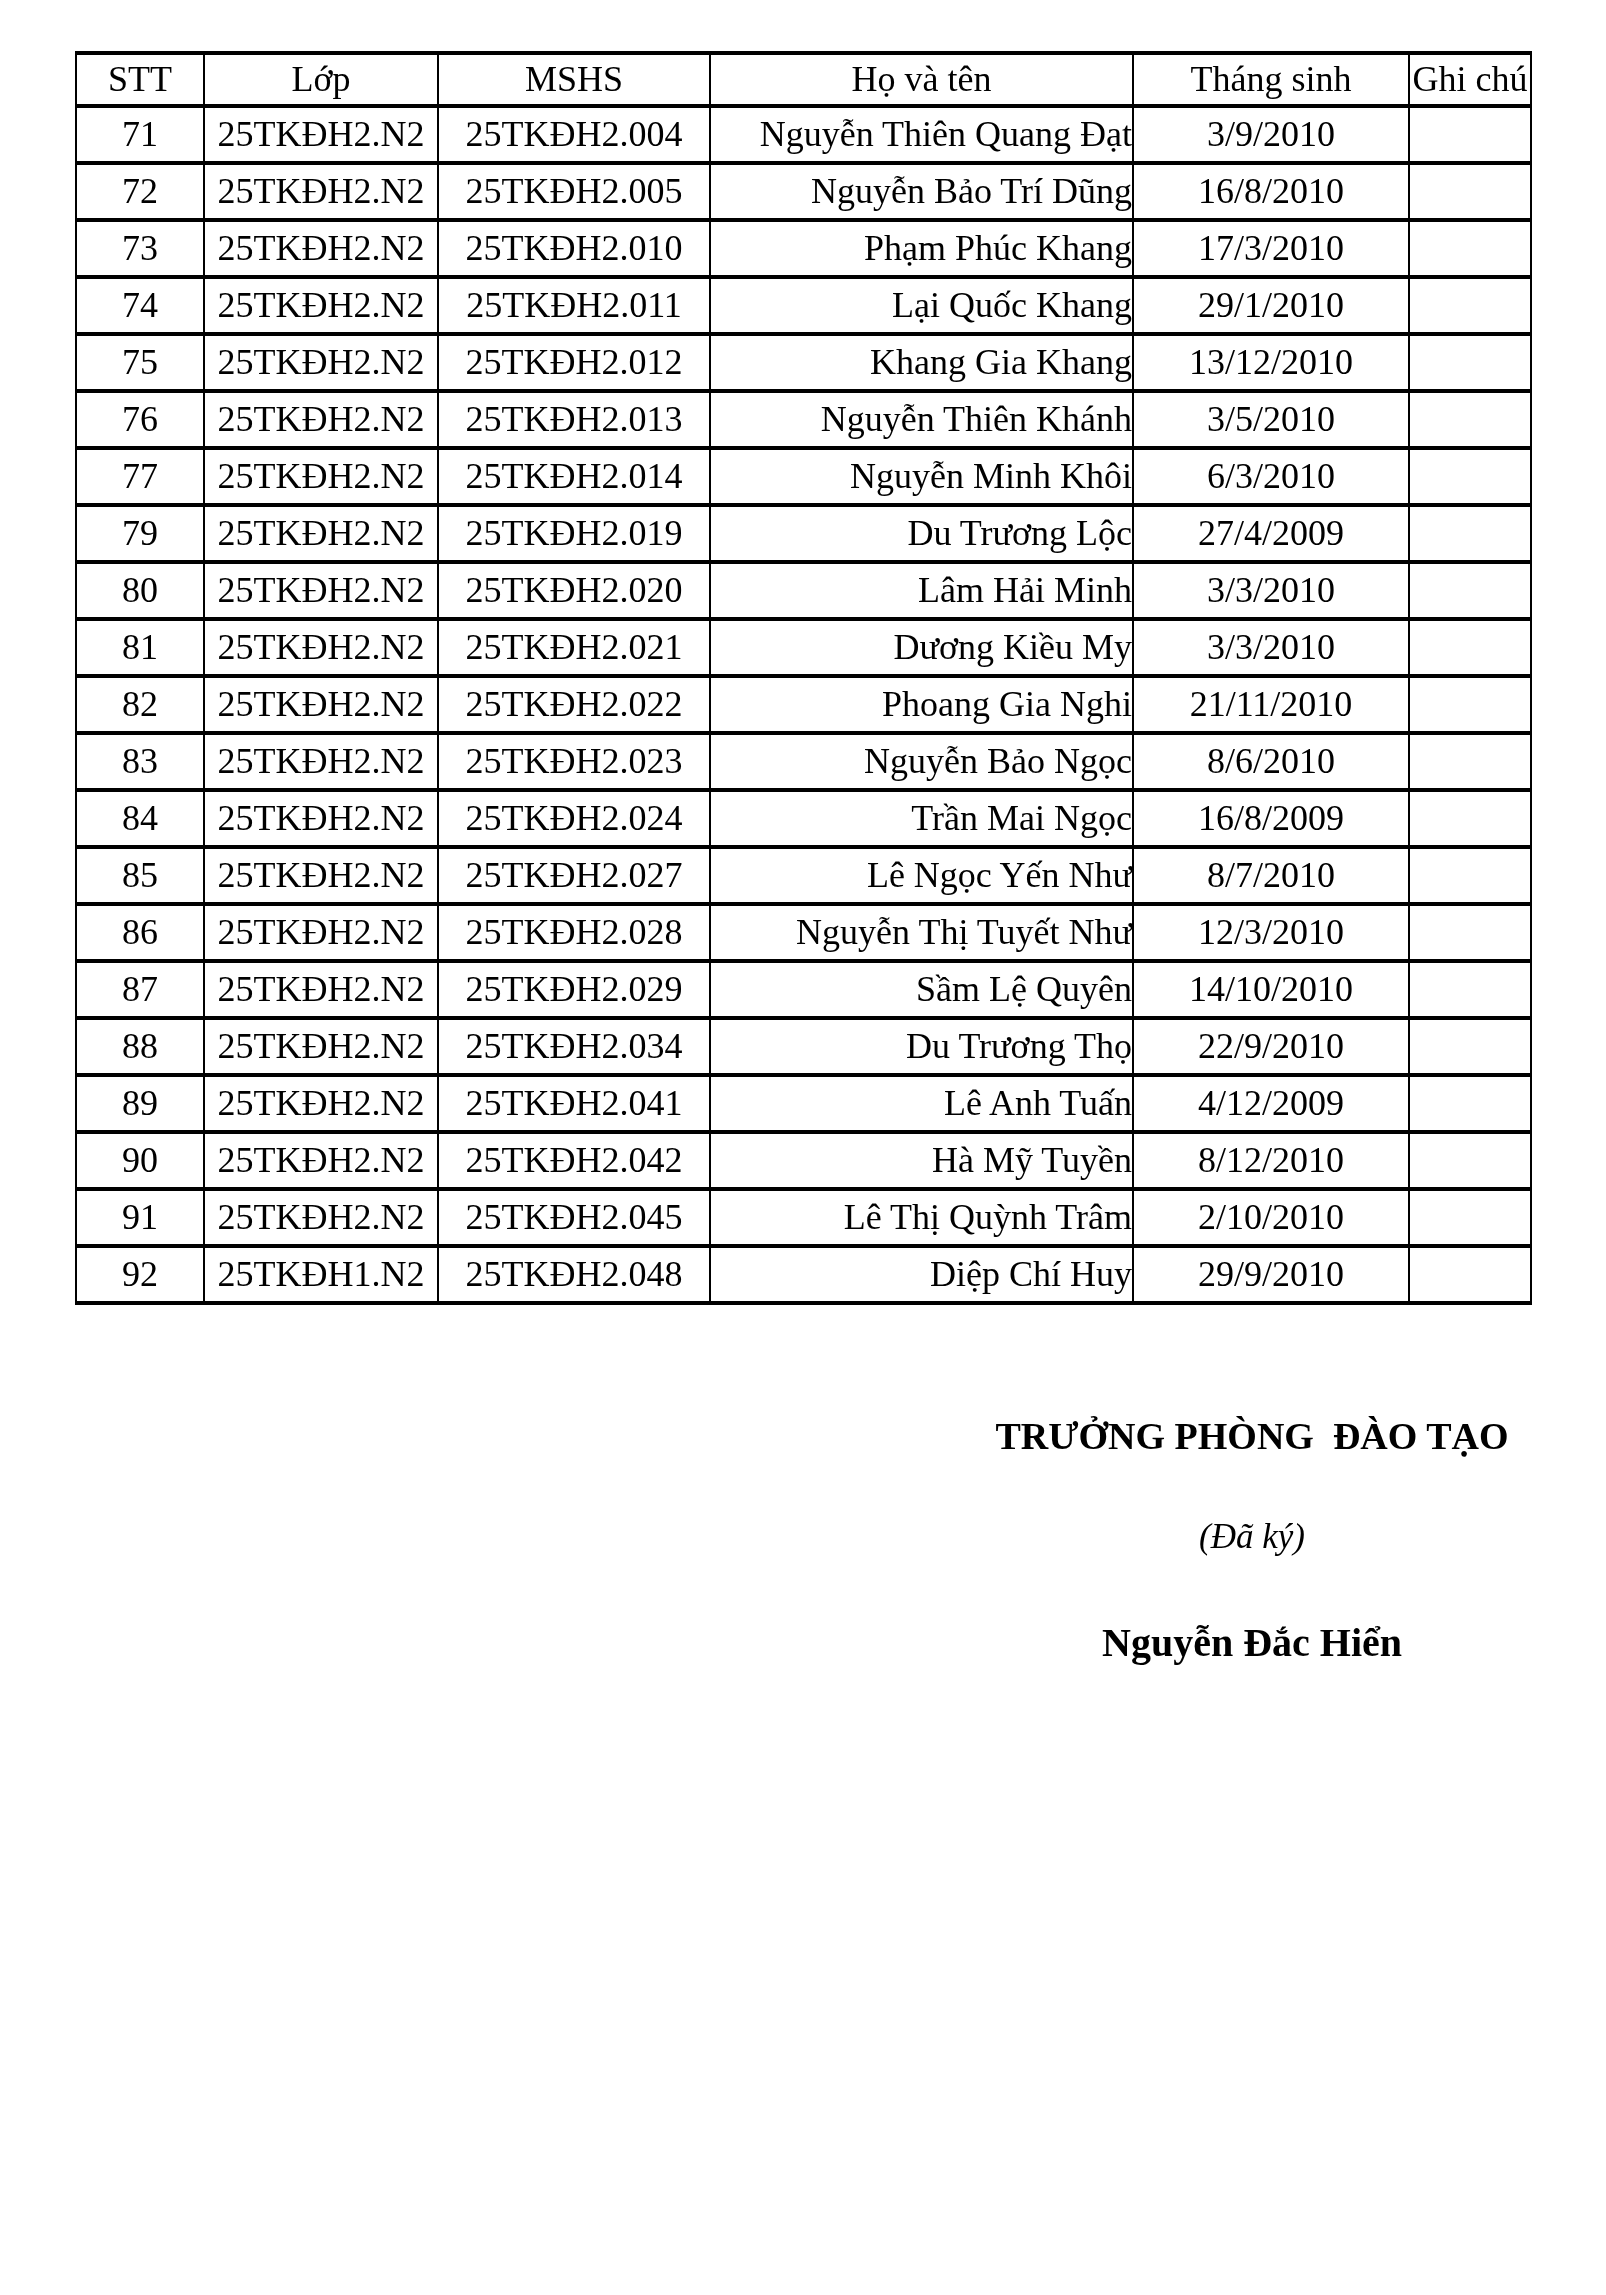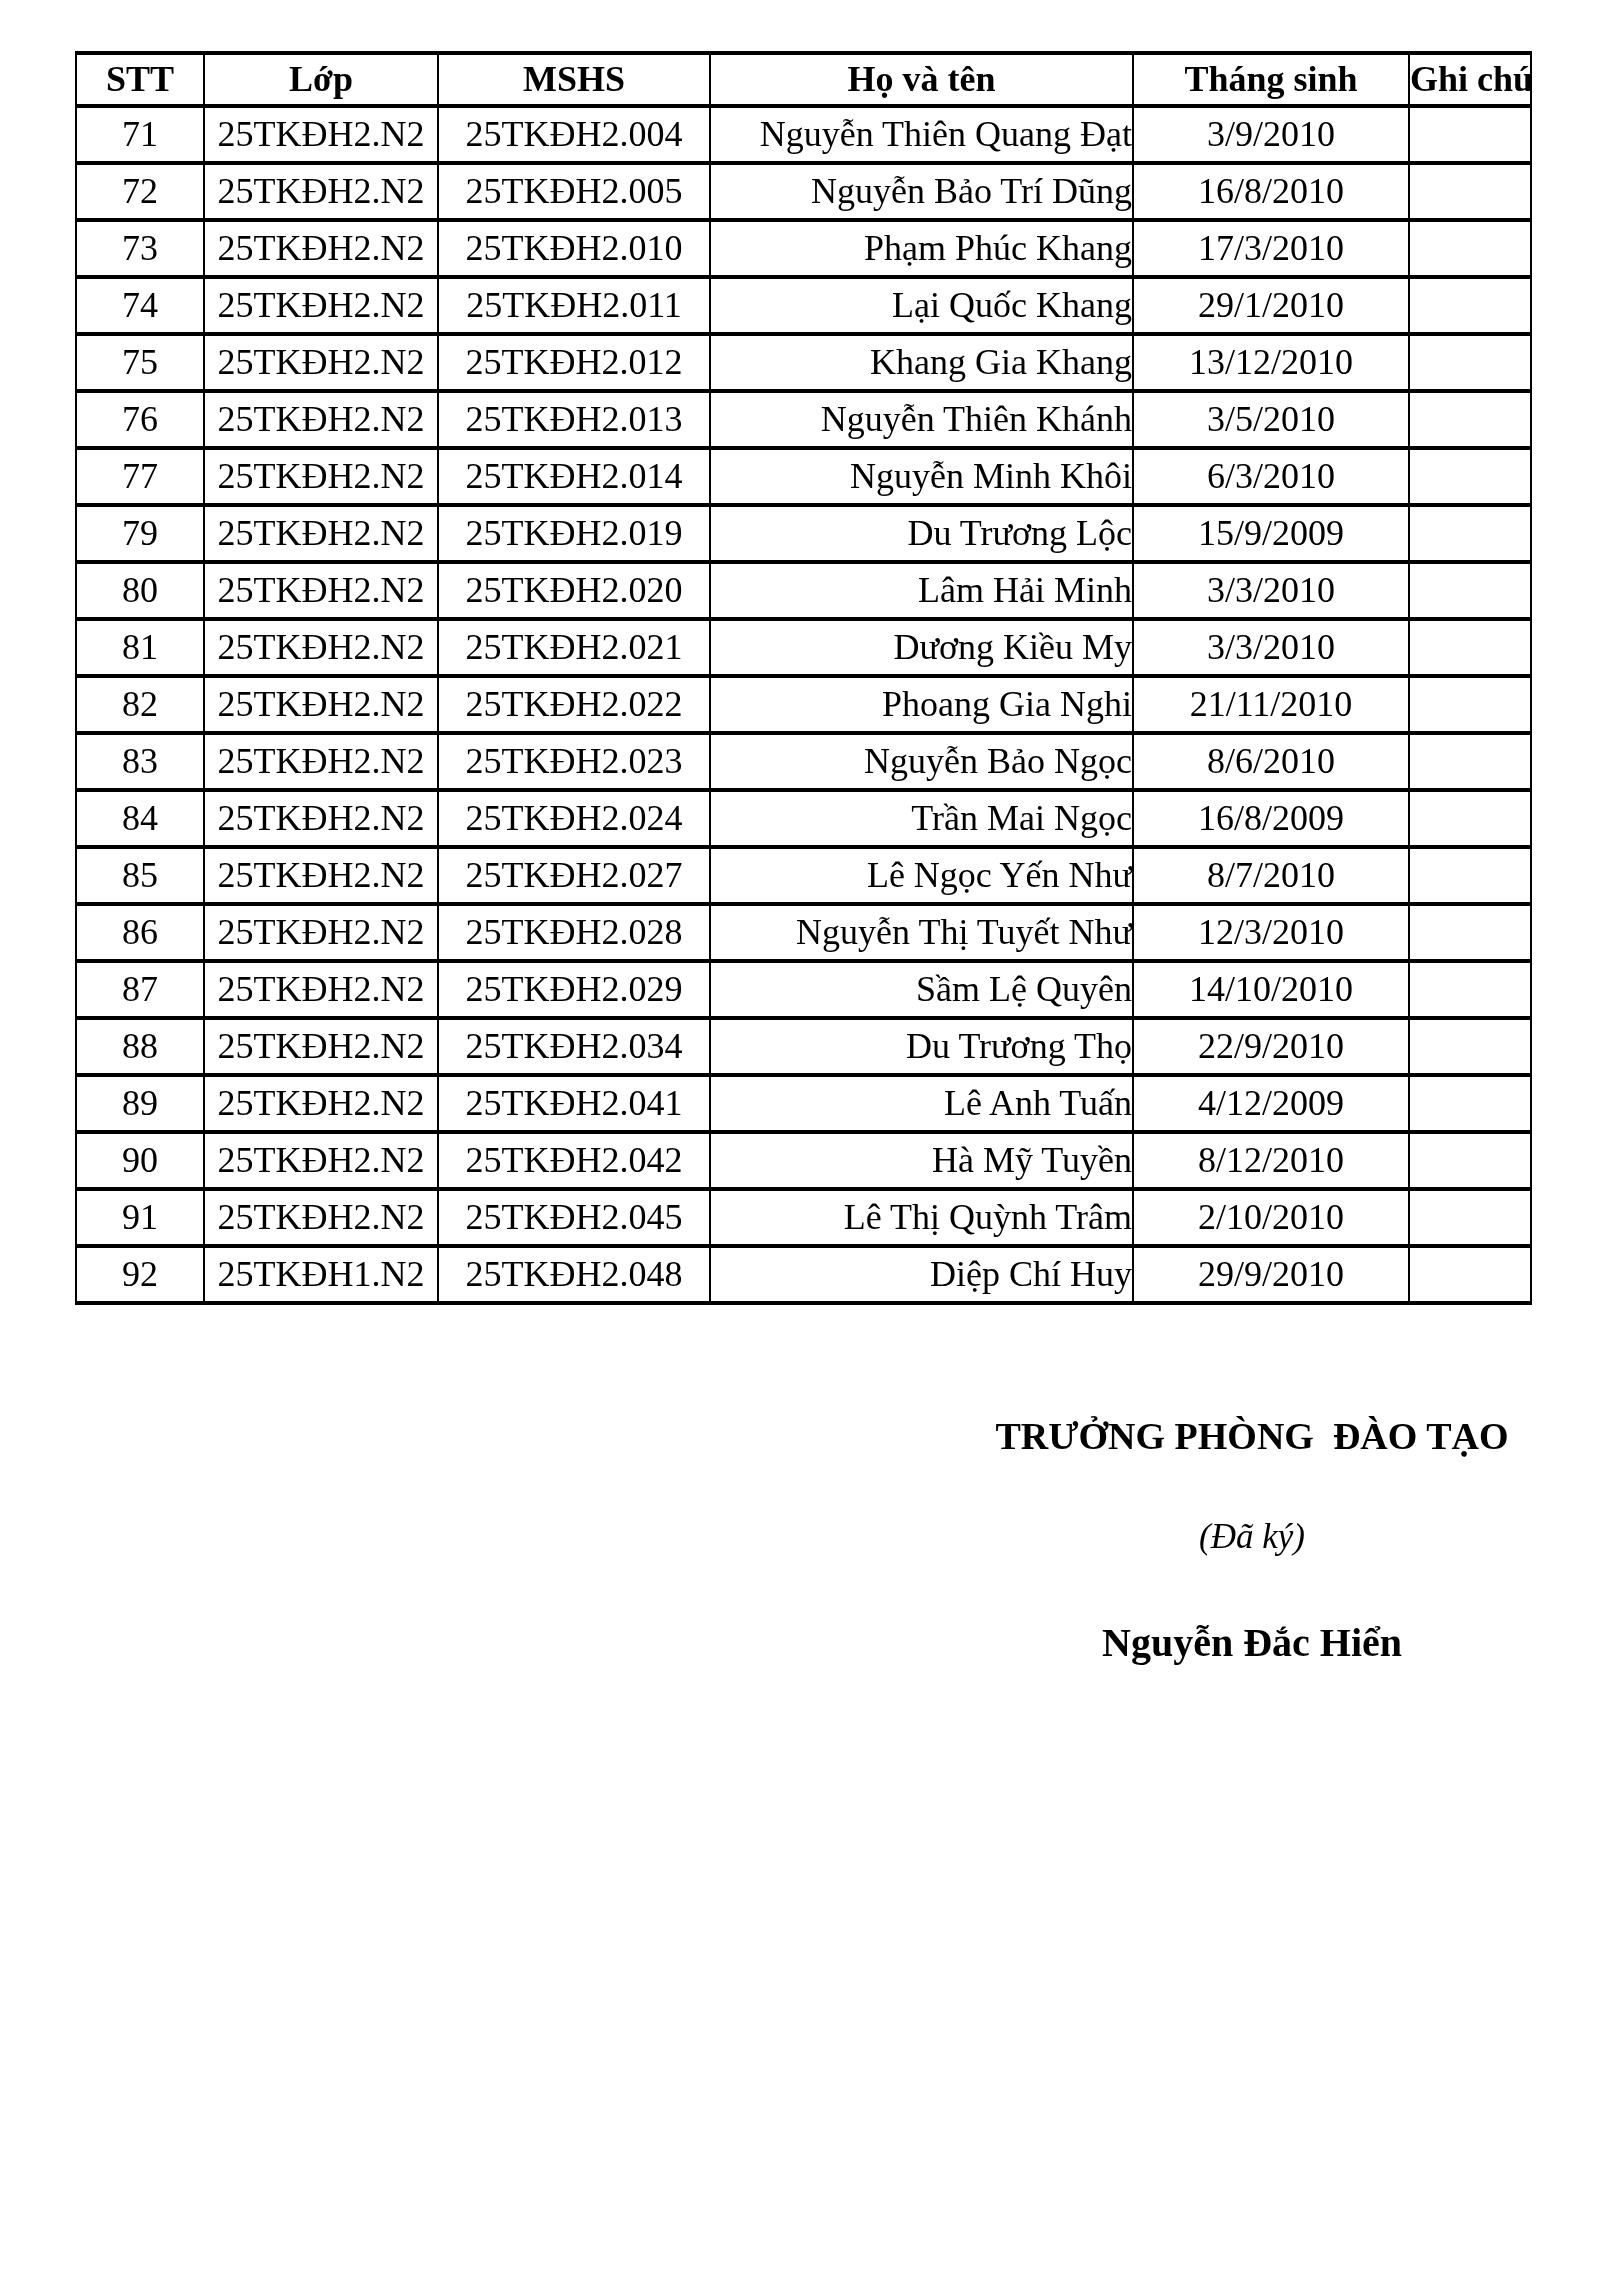--- a/index.html
+++ b/index.html
@@ -30,21 +30,21 @@
     border-bottom-width: 4.5px;
     font-size: 36px;
     line-height: 1.1;
     vertical-align: middle;
     text-align: center;
     padding: 0;
     overflow: hidden;
     white-space: nowrap;
   }
   table.roster th {
-    font-weight: bold;
+    font-weight: normal;
     height: 49px;
   }
   table.roster td {
     height: 53px;
   }
   table.roster td.c-name {
     text-align: right;
     padding-left: 5.1px;
   }
   .signature {
@@ -149,21 +149,21 @@
       <td class="c-mshs">25TKĐH2.014</td>
       <td class="c-name">Nguyễn Minh Khôi</td>
       <td class="c-birth">6/3/2010</td>
       <td class="c-note"></td>
     </tr>
         <tr>
       <td class="c-stt">79</td>
       <td class="c-lop">25TKĐH2.N2</td>
       <td class="c-mshs">25TKĐH2.019</td>
       <td class="c-name">Du Trương Lộc</td>
-      <td class="c-birth">15/9/2009</td>
+      <td class="c-birth">27/4/2009</td>
       <td class="c-note"></td>
     </tr>
         <tr>
       <td class="c-stt">80</td>
       <td class="c-lop">25TKĐH2.N2</td>
       <td class="c-mshs">25TKĐH2.020</td>
       <td class="c-name">Lâm Hải Minh</td>
       <td class="c-birth">3/3/2010</td>
       <td class="c-note"></td>
     </tr>

